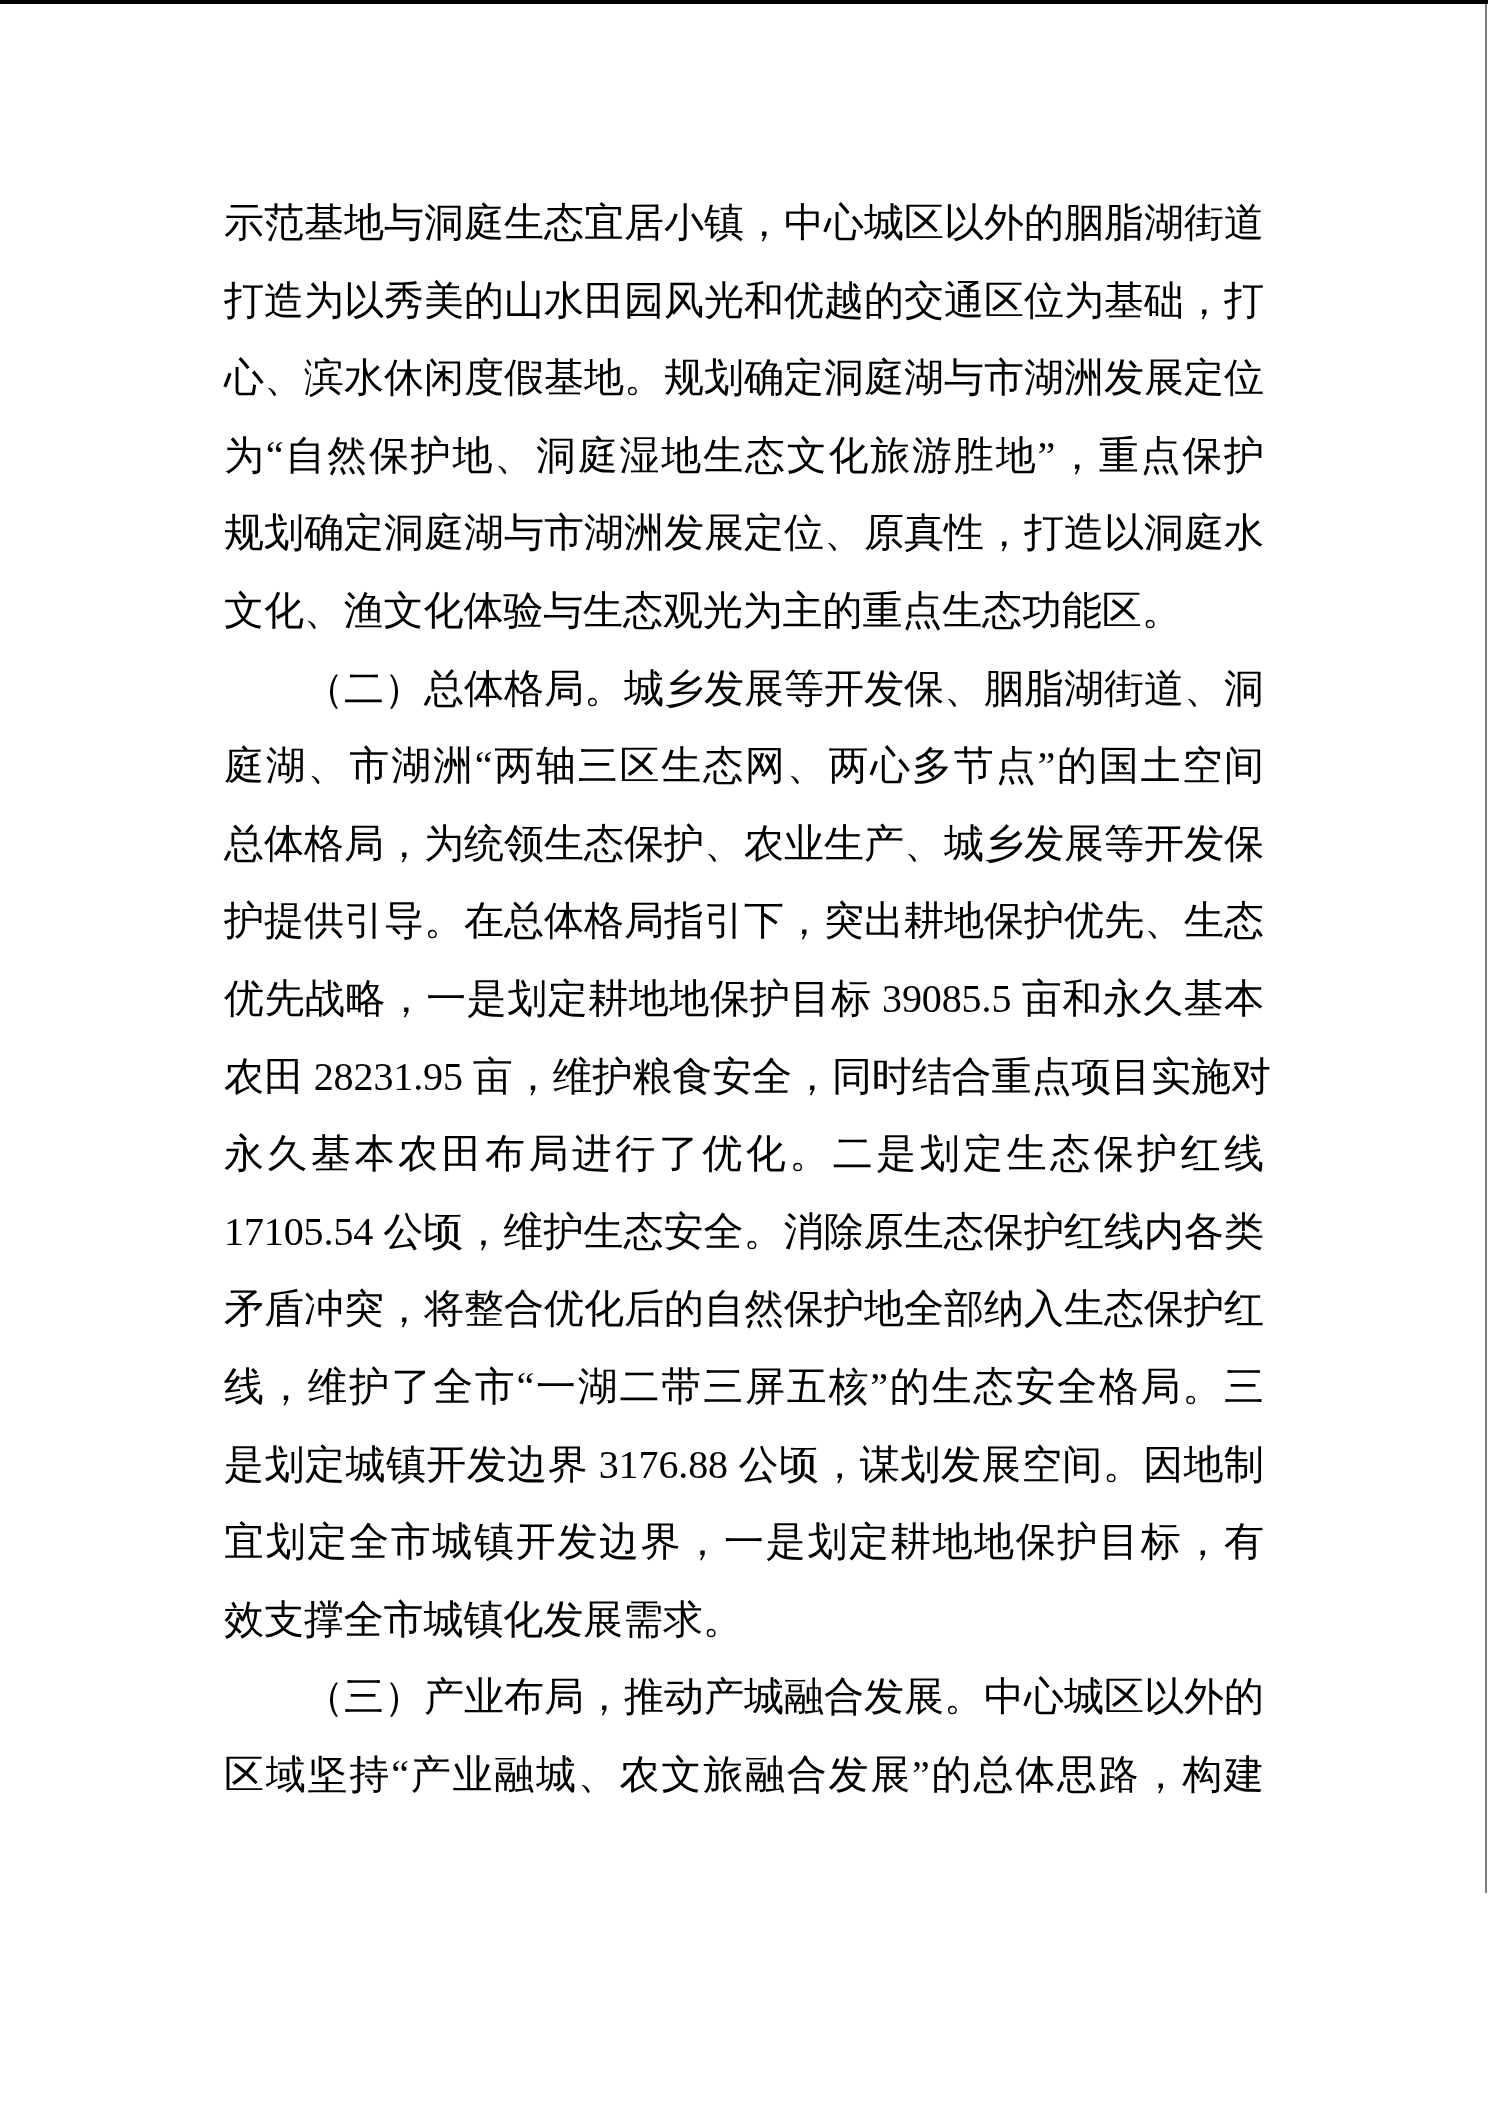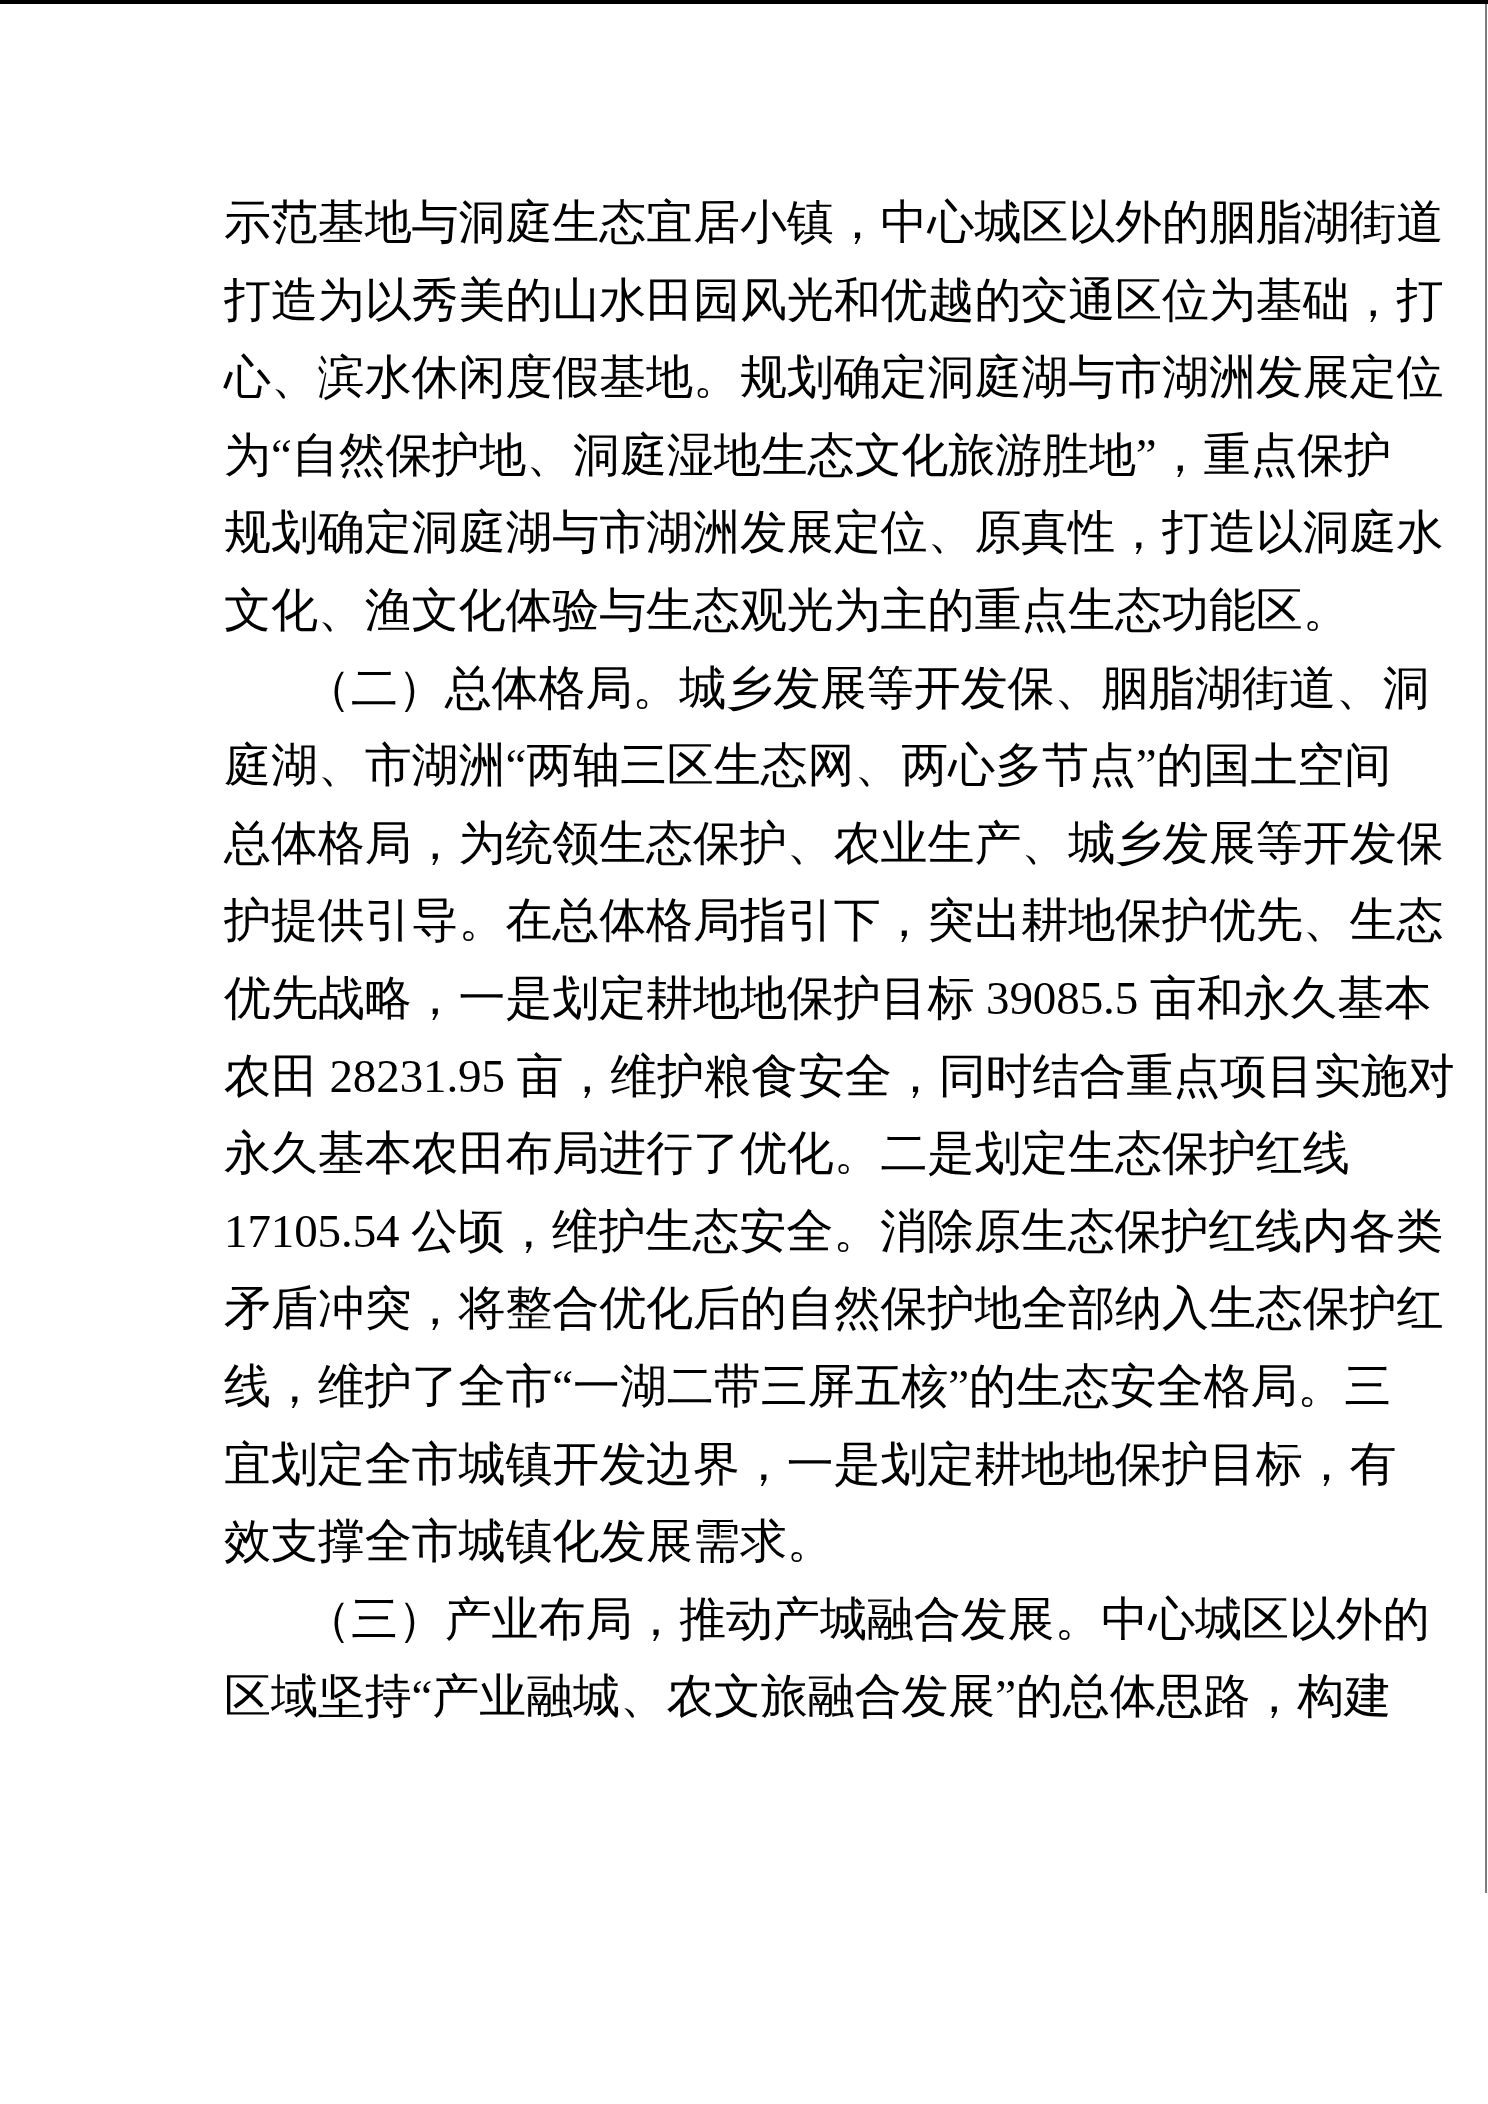--- a/index.html
+++ b/index.html
@@ -24,21 +24,21 @@
     background: #7d7d7d;
   }
   .text-block {
     position: absolute;
     left: 224px;
     top: 184px;
     width: 1040px;
     color: #000000;
   }
   .line {
-    font-size: 47px;
+    font-size: 40px;
     height: 77.6px;
     line-height: 77.6px;
     white-space: nowrap;
     text-align: justify;
     text-align-last: justify;
     text-justify: inter-character;
     letter-spacing: -0.1px;
     font-family: Liberation Serif, serif;
   }
   .line.indent { text-indent: 80px; }
@@ -63,17 +63,18 @@
   <div class="line indent">（二）总体格局。城乡发展等开发保、胭脂湖街道、洞</div>
   <div class="line">庭湖、市湖洲“两轴三区生态网、两心多节点”的国土空间</div>
   <div class="line">总体格局，为统领生态保护、农业生产、城乡发展等开发保</div>
   <div class="line">护提供引导。在总体格局指引下，突出耕地保护优先、生态</div>
   <div class="line">优先战略，一是划定耕地地保护目标 39085.5 亩和永久基本</div>
   <div class="line">农田 28231.95 亩，维护粮食安全，同时结合重点项目实施对</div>
   <div class="line">永久基本农田布局进行了优化。二是划定生态保护红线</div>
   <div class="line">17105.54 公顷，维护生态安全。消除原生态保护红线内各类</div>
   <div class="line">矛盾冲突，将整合优化后的自然保护地全部纳入生态保护红</div>
   <div class="line">线，维护了全市“一湖二带三屏五核”的生态安全格局。三</div>
+  <div class="line">是划定城镇开发边界 3176.88 公顷，谋划发展空间。因地制</div>
   <div class="line">宜划定全市城镇开发边界，一是划定耕地地保护目标，有</div>
   <div class="line para-end">效支撑全市城镇化发展需求。</div>
   <div class="line indent">（三）产业布局，推动产城融合发展。中心城区以外的</div>
   <div class="line">区域坚持“产业融城、农文旅融合发展”的总体思路，构建</div>
 </div>
 
 </body></html>

